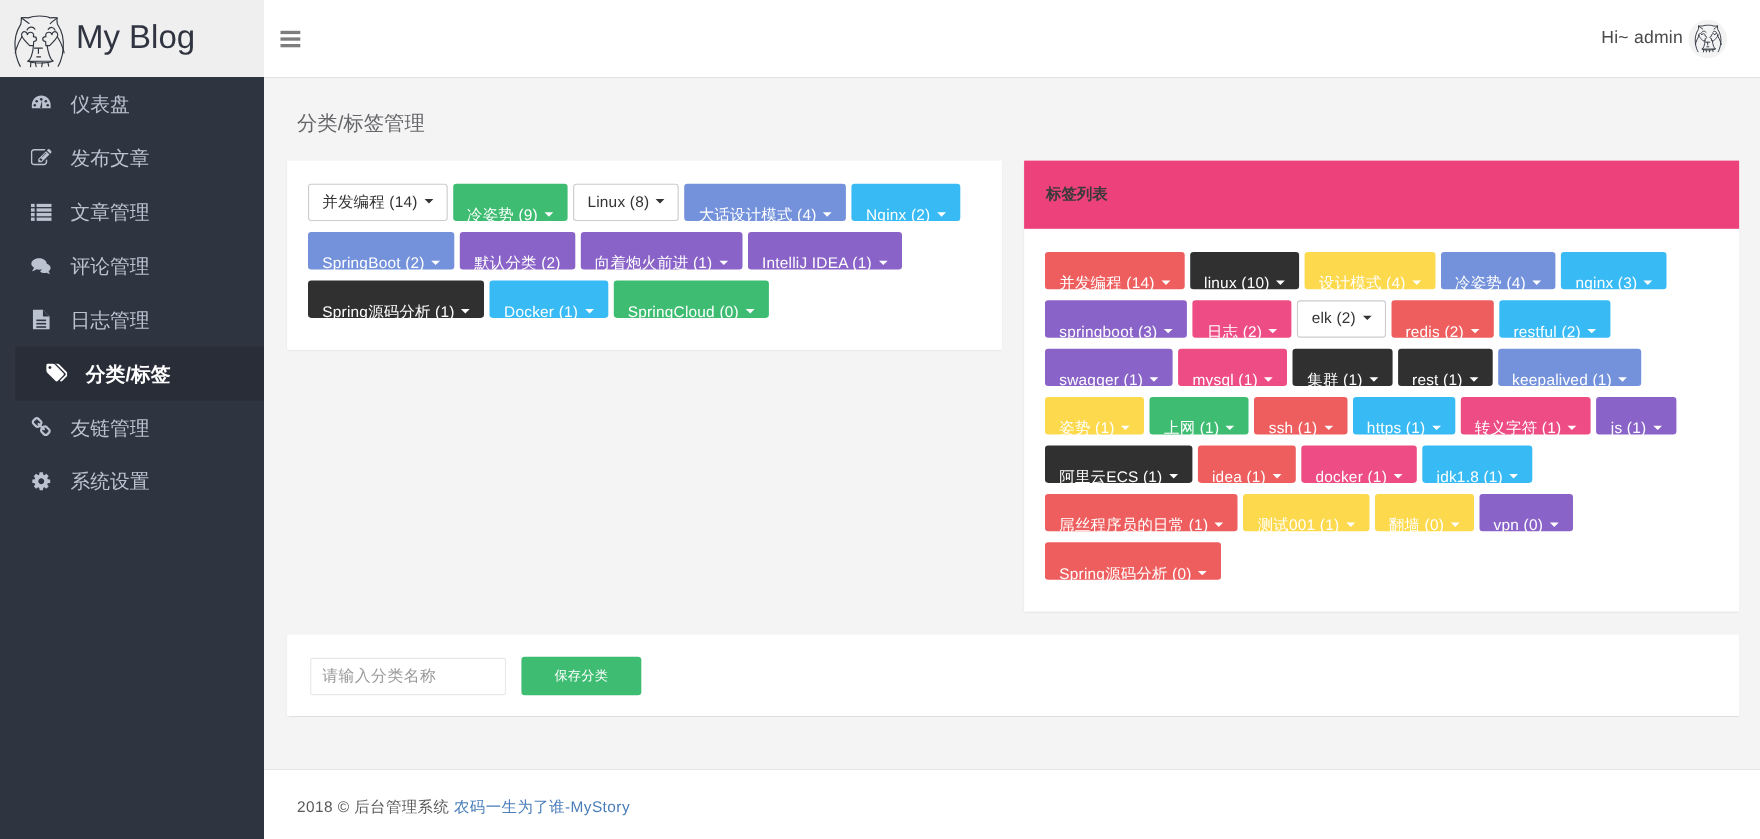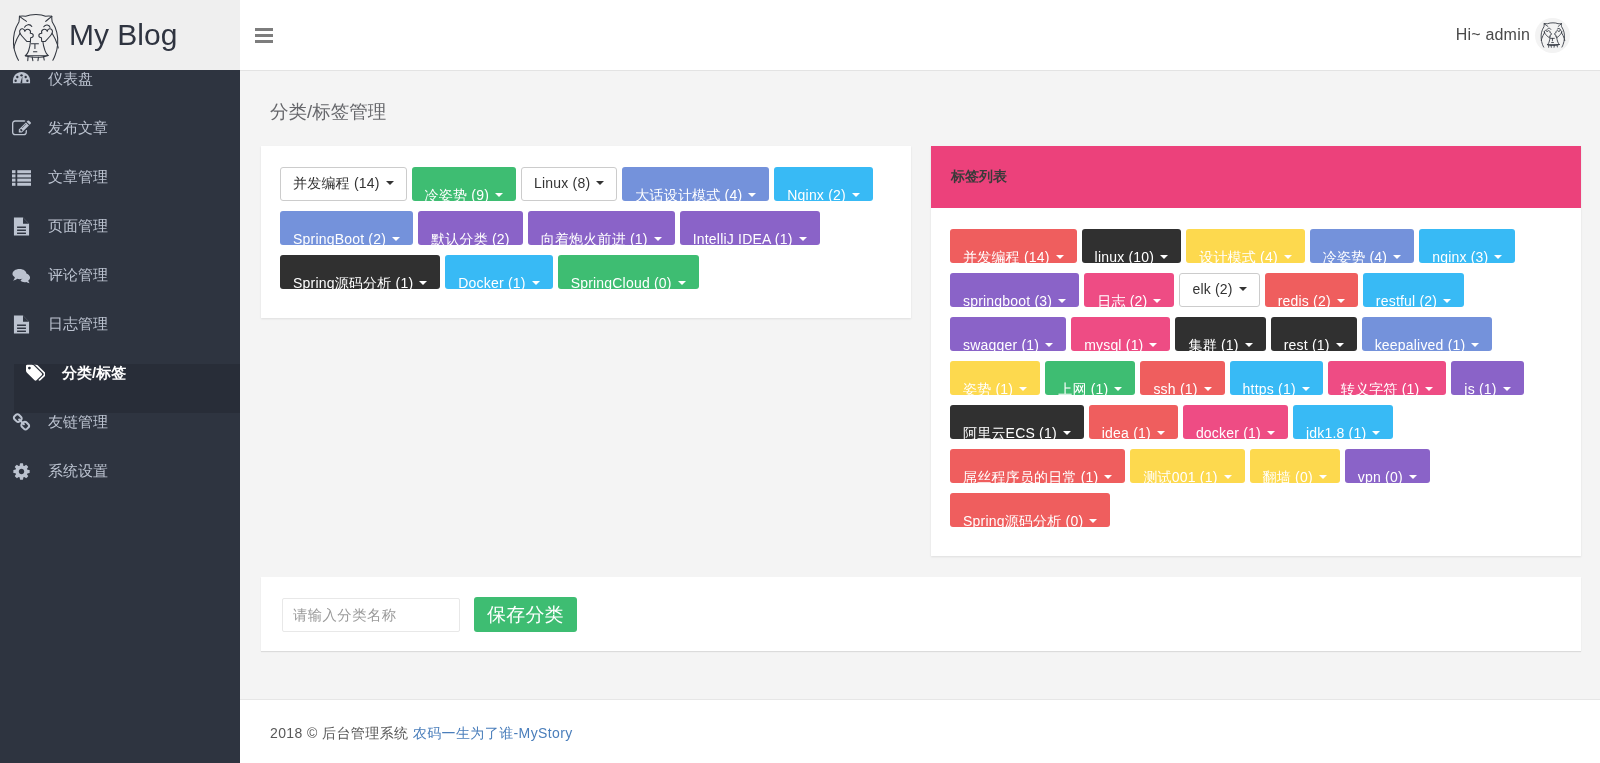--- a/index.html
+++ b/index.html
@@ -7,22 +7,22 @@
   body{width:1600px;height:763px;overflow:hidden;background:var(--content-bg,#f4f4f4);
        font-family:"Liberation Sans",sans-serif;-webkit-font-smoothing:antialiased;}
   .app{position:relative;width:1600px;height:763px;}
 
   
   .sidebar{position:absolute;left:0;top:0;width:240px;height:763px;background:var(--sidebar-bg,#2e3440);}
   .logo{height:70px;background:var(--brand-bg,#efefef);display:flex;align-items:center;box-sizing:border-box;}
   .logo-img{width:50px;height:49px;margin-left:11px;margin-top:5px;flex:0 0 auto;}
   .logo-text{font-size:30px;color:#2f3440;margin-left:8px;}
   .nav{padding-top:0;}
-  .nav-item{display:flex;height:49px;padding-left:12px;box-sizing:border-box;
-            color:var(--sidebar-text,#bcc3d0);font-size:15px;cursor:pointer;text-decoration:none;}
+  .nav-item{display:flex;align-items:center;height:49px;padding-left:28px;box-sizing:border-box;
+            color:var(--sidebar-text,#bcc3d0);font-size:18px;cursor:pointer;text-decoration:none;}
   .nav-item .ic{width:19px;height:19px;flex:0 0 auto;display:flex;align-items:center;justify-content:center;margin-right:17px;}
   .nav-item.active{background:var(--sidebar-active-bg,#282d38);color:#fff;font-weight:bold;margin-left:14px;}
   .nav-item svg{fill:var(--sidebar-text,#bcc3d0);}
   .nav-item svg .kn{fill:var(--sidebar-bg,#2e3440);}
   .nav-item.active svg{fill:#fff;}
 
   
   .header{position:absolute;left:240px;top:0;right:0;height:71px;background:var(--topbar-bg,#fff);border-bottom:1px solid #e3e3e3;box-sizing:border-box;}
   .hamburger{position:absolute;left:15px;top:28px;width:18px;}
   .hamburger i{display:block;height:3px;background:#7d7d7d;margin-bottom:3px;}
@@ -43,21 +43,21 @@
 
   .btn{display:inline-block;border:none;border-radius:3px;padding:12px 13px;height:34px;line-height:32px;
        font-size:14px;letter-spacing:.2px;color:#fff;margin:0 5px 10px 0;cursor:pointer;white-space:nowrap;box-sizing:border-box;
        vertical-align:top;}
   .caret{display:inline-block;width:0;height:0;border-left:4px solid transparent;border-right:4px solid transparent;
          border-top:4px solid currentColor;vertical-align:middle;margin-left:6px;position:relative;top:-1px;}
 
   .form-card{position:absolute;left:21px;top:506px;width:1320px;height:74px;background:var(--card-bg,#fff);box-shadow:0 1px 1px rgba(0,0,0,.10);box-sizing:border-box;}
   .inp{position:absolute;left:21px;top:21px;width:178px;height:34px;border:1px solid #e8e8e8;border-radius:2px;padding:0 10px;font-size:14.4px;letter-spacing:.4px;color:#555;box-sizing:border-box;outline:none;}
   .inp::placeholder{color:#9a9a9a;}
-  .btn-save{position:absolute;left:213px;top:20px;color:#fff;border:none;height:35px;padding:0 13px;font-size:19px;border-radius:3px;cursor:pointer;letter-spacing:.2px;}
+  .btn-save{position:absolute;left:213px;top:20px;color:#fff;border:none;height:35px;padding:0 30px;font-size:12px;border-radius:3px;cursor:pointer;letter-spacing:.2px;}
 
   .footer{position:absolute;left:0;right:0;top:628px;height:64px;background:var(--card-bg,#fff);border-top:1px solid #e6e6e6;box-sizing:border-box;}
   .footer .txt{padding:25px 0 0 30px;font-size:14px;letter-spacing:.4px;color:#585858;}
   .footer a{color:var(--link-color,#4a7ebb);text-decoration:none;}
 
   .wm{position:absolute;left:1058px;top:606px;text-align:left;color:#b6b7bb;z-index:5;}
   .wm .l1{font-size:21px;line-height:24px;letter-spacing:.3px;}
   .wm .l2{font-size:14px;line-height:17px;margin-top:3px;letter-spacing:1.1px;}
 </style>
 </head>
@@ -117,32 +117,20 @@
               <rect x="5.4" y="0" width="14.1" height="3.1"></rect>
               <rect x="0" y="4.3" width="3.6" height="3.1"></rect>
               <rect x="5.4" y="4.3" width="14.1" height="3.1"></rect>
               <rect x="0" y="8.6" width="3.6" height="3.1"></rect>
               <rect x="5.4" y="8.6" width="14.1" height="3.1"></rect>
               <rect x="0" y="12.9" width="3.6" height="3.1"></rect>
               <rect x="5.4" y="12.9" width="14.1" height="3.1"></rect>
             </svg>
           </span>
           <span>文章管理</span>
-        </a>
-        <a class="nav-item" href="#">
-          <span class="ic">
-            <svg viewBox="0 0 18 20" width="17" height="19">
-              <path d="M1 0.6 H10.6 L17 7.0 V19.4 H1 Z"></path>
-              <path class="kn" d="M10.6 0.6 L17 7.0 H10.6 Z"></path>
-              <rect class="kn" x="4.3" y="10.0" width="9.4" height="1.55"></rect>
-              <rect class="kn" x="4.3" y="13.2" width="9.4" height="1.55"></rect>
-              <rect class="kn" x="4.3" y="16.4" width="9.4" height="1.55"></rect>
-            </svg>
-          </span>
-          <span>页面管理</span>
         </a>
         <a class="nav-item" href="#">
           <span class="ic">
             <svg viewBox="0 0 20 18" width="19" height="18">
               <path d="M14.7 6.3 C17.2 6.9 19 8.6 19 10.6 C19 11.9 18.3 13 17.1 13.8 C17.35 14.9 17.9 15.8 18.5 16.5 C17.1 16.35 15.95 15.9 15.1 15.3 C14.5 15.45 13.85 15.5 13.2 15.5 C11.4 15.5 9.85 14.9 8.9 14 Z"></path>
               <path d="M7.9 1.5 C12.2 1.5 15.3 3.9 15.3 6.9 C15.3 9.9 12.2 12.3 7.9 12.3 C7.0 12.3 6.2 12.2 5.4 12.0 C4.3 13.0 2.7 13.7 1 13.9 C1.9 12.9 2.7 11.6 3.0 10.2 C1.7 9.3 0.5 8.2 0.5 6.9 C0.5 3.9 3.6 1.5 7.9 1.5 Z"></path>
             </svg>
           </span>
           <span>评论管理</span>
         </a>

